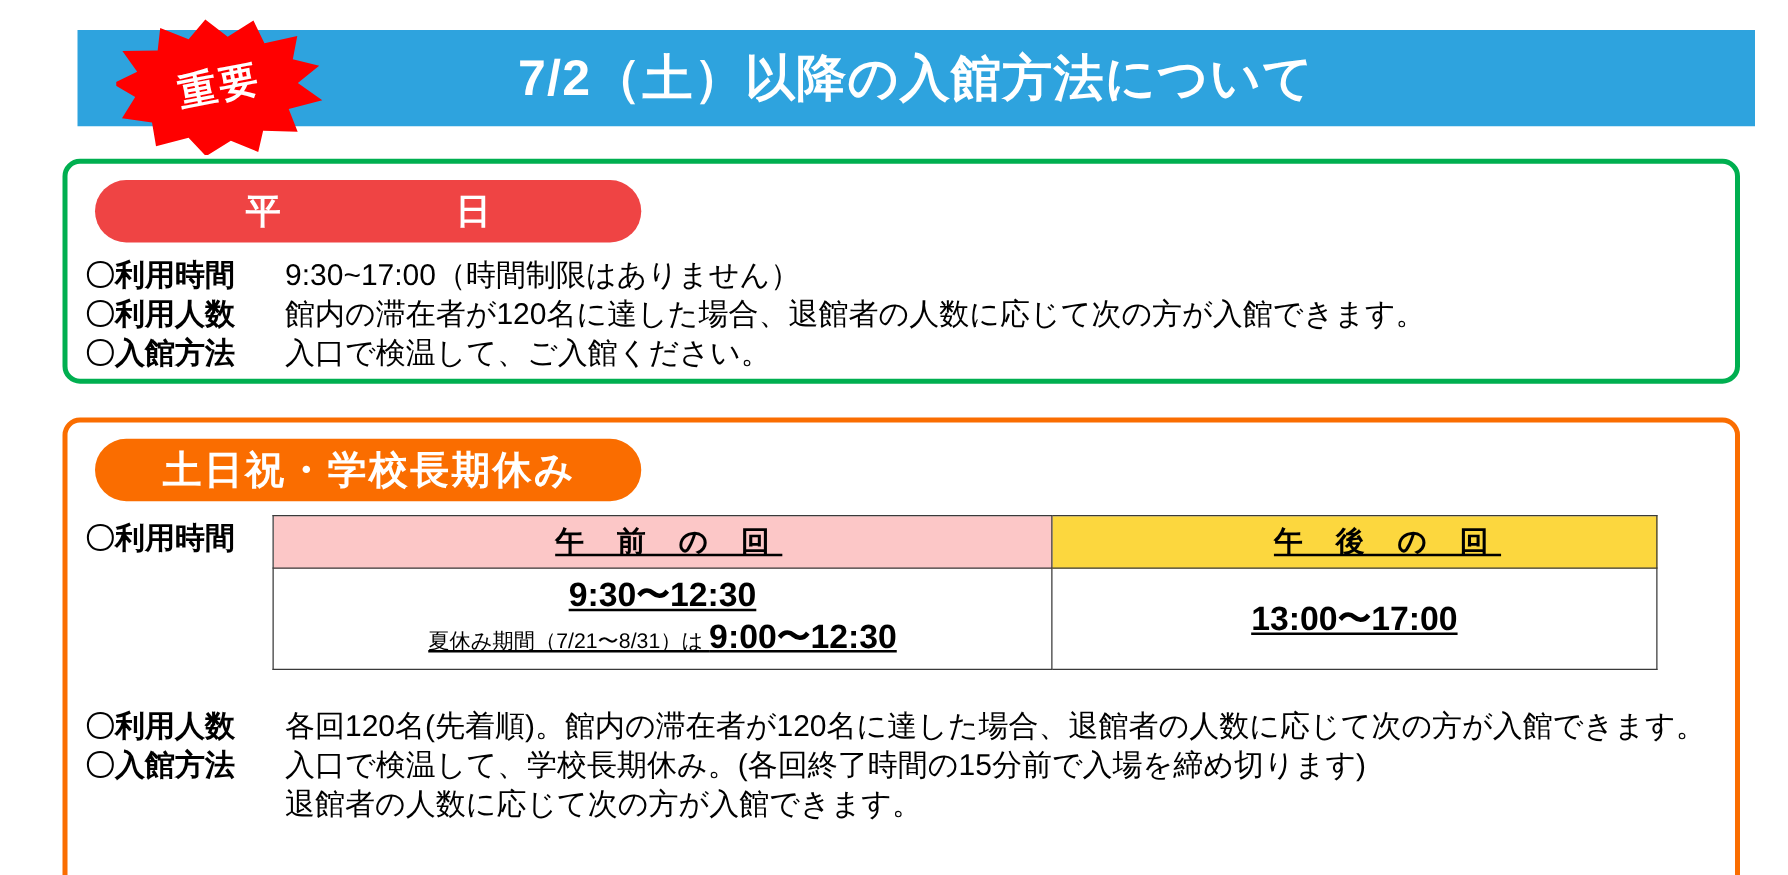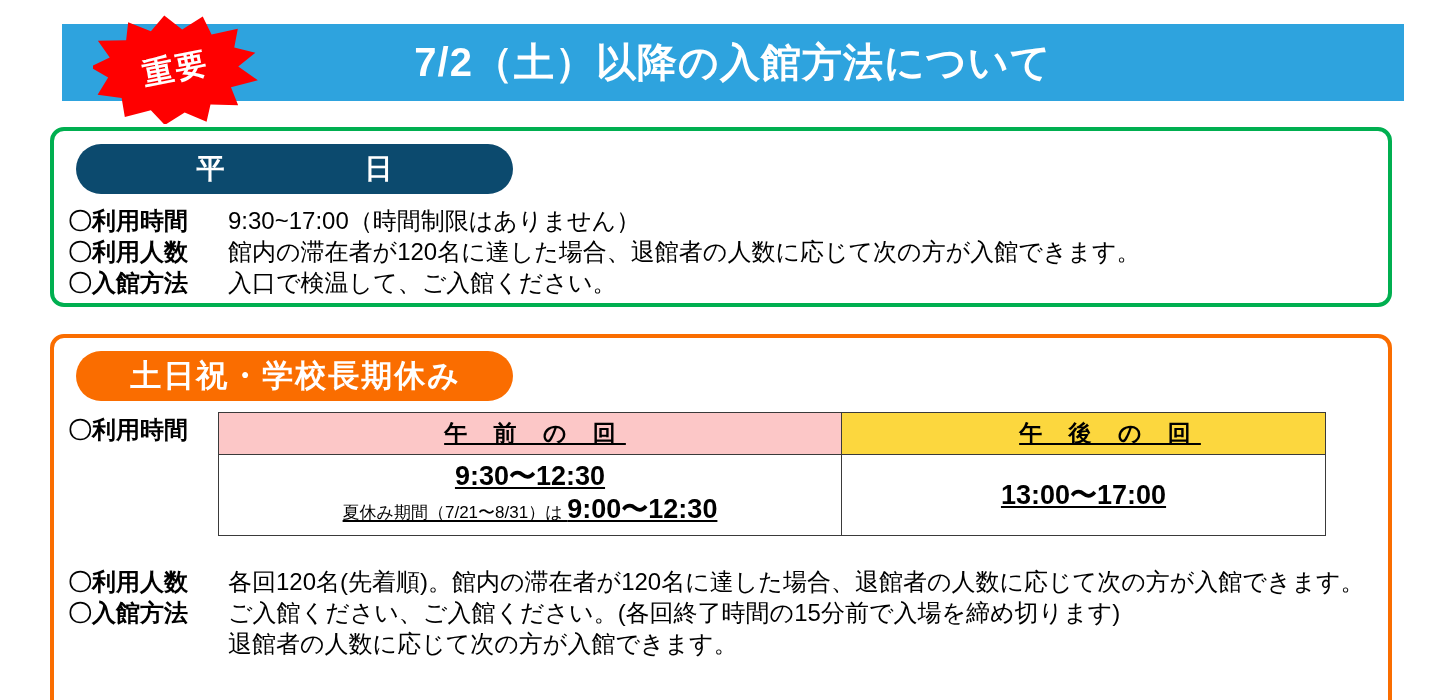--- a/index.html
+++ b/index.html
@@ -97,21 +97,21 @@
     border-radius: 26px;
     color: #ffffff;
     font-weight: bold;
     white-space: nowrap;
   }
   .pill-weekday {
     left: 22px;
     top: 13px;
     width: 437px;
     height: 50px;
-    background: #0c4a6e;
+    background: #ef4444;
     font-size: 28px;
     letter-spacing: 14px;
     text-indent: 14px;
   }
   .pill-weekend {
     left: 22px;
     top: 13px;
     width: 437px;
     height: 50px;
     background: #FA6D00;
@@ -275,20 +275,20 @@
     </tbody>
   </table>
 
   <div class="rows-weekend">
     <div class="row">
       <span class="row-label">〇利用人数</span>
       <span class="row-value"><b>各回120名(先着順)。</b><span>館内の滞在者が120名に達した場合、退館者の人数に応じて次の方が入館できます。</span></span>
     </div>
     <div class="row">
       <span class="row-label">〇入館方法</span>
-      <span class="row-value">ご入館ください、ご入館ください。(各回終了時間の15分前で入場を締め切ります)</span>
+      <span class="row-value">入口で検温して、学校長期休み。(各回終了時間の15分前で入場を締め切ります)</span>
     </div>
     <div class="row-cont">
       <span class="spacer"></span>
       <span class="row-value">退館者の人数に応じて次の方が入館できます。</span>
     </div>
   </div>
 </div>
 
 </body></html>

